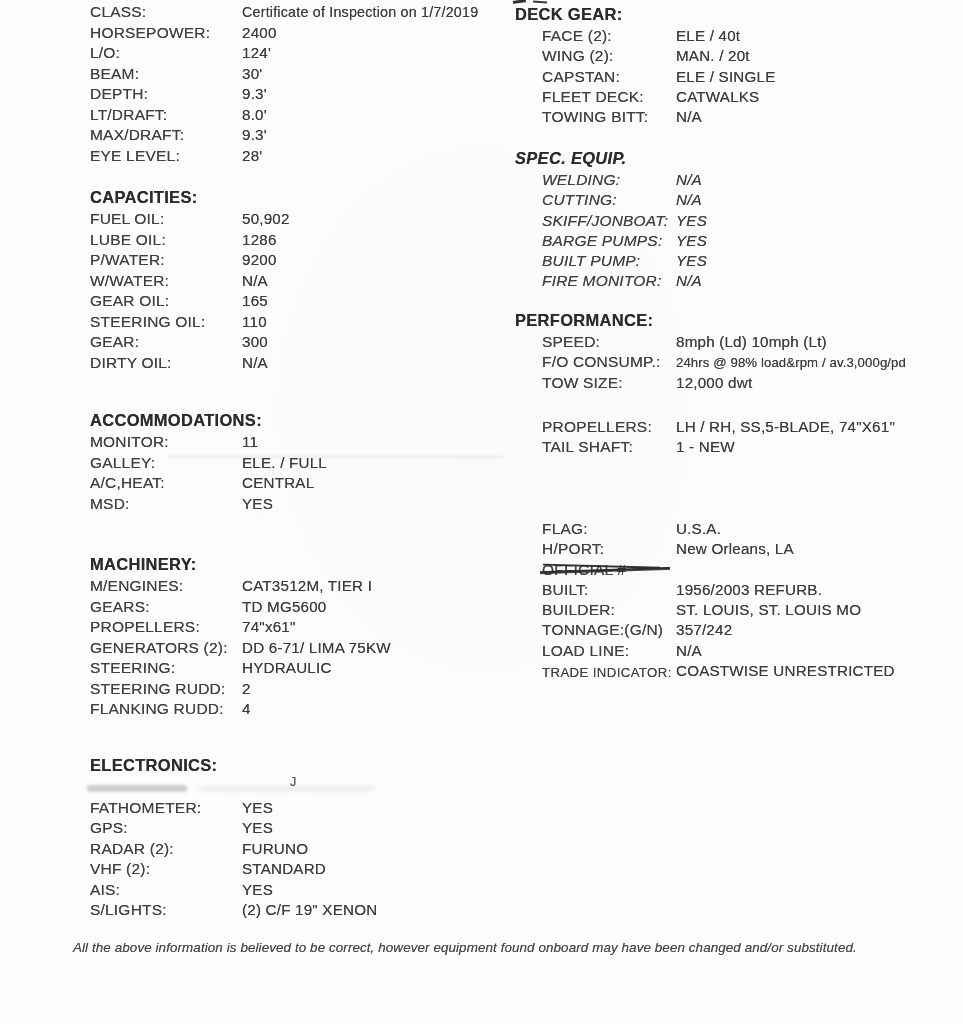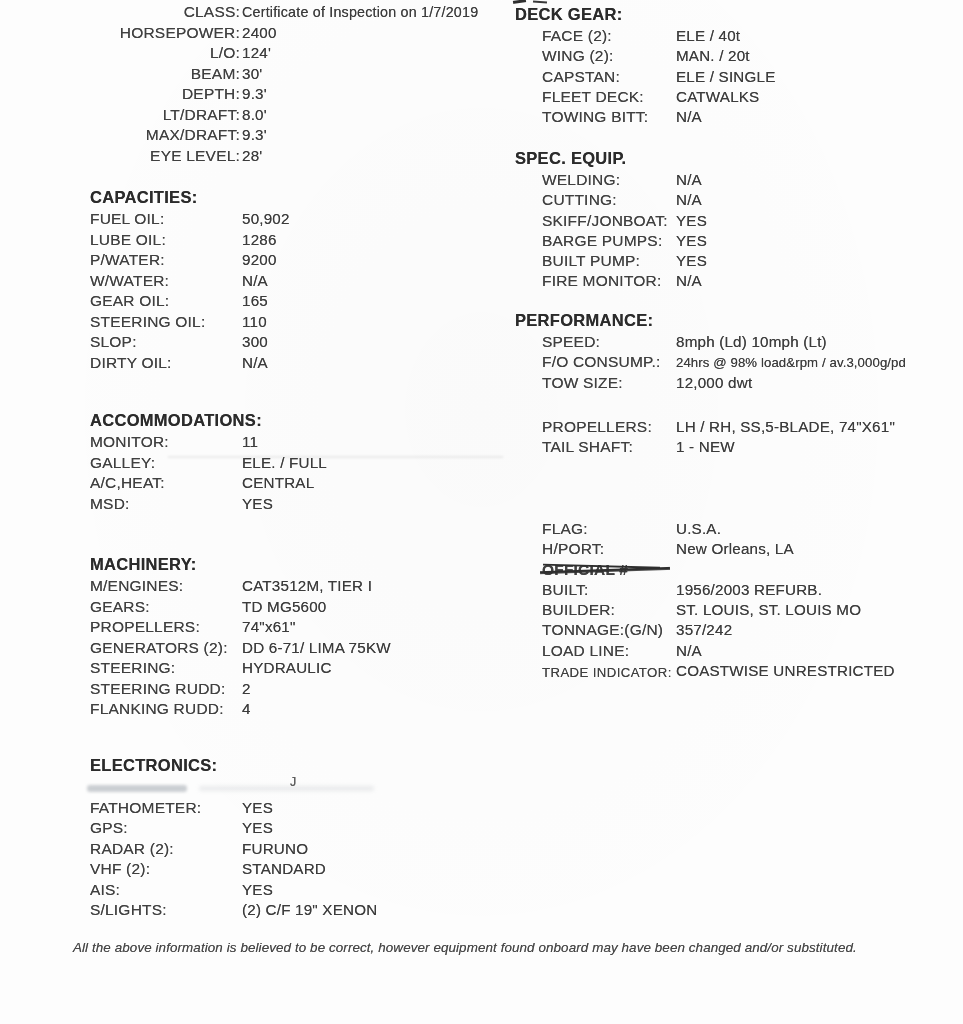--- a/index.html
+++ b/index.html
@@ -43,21 +43,21 @@
   .col-left  .row .lbl { min-width: 150px; }
   .col-right .row .lbl { min-width: 132px; }
   .row .val { font-size: 15.2px; letter-spacing: 0.2px; color: #3c3c3c; padding-left: 2px; }
   .row .val.val-md { font-size: 14.3px; }
   .row .val.val-sm { font-size: 13.2px; letter-spacing: 0.1px; }
   .row .lbl.lbl-sm { font-size: 13.2px; letter-spacing: 0.4px; align-self: center; }
 
   
   .scribble {
     position: relative; display: inline-block;
-    font-weight: 700; font-size: 15px; letter-spacing: -1px;
+    font-weight: 400; font-size: 15px; letter-spacing: -1px;
     color: #2e2e2e; filter: blur(0.7px); transform: scaleY(0.95);
   }
   .scribble::before {
     content: ""; position: absolute; left: -2px; right: 4px; top: 46%;
     height: 3px; background: #2e2e2e; transform: rotate(-2deg); filter: blur(0.4px);
   }
   .scribble::after {
     content: ""; position: absolute; left: 1px; right: 14px; top: 24%;
     height: 2px; background: #2e2e2e; transform: rotate(1.6deg);
   }
@@ -108,21 +108,21 @@
     color: #474747; letter-spacing: 0.1px;
     text-shadow: 0 0 0.5px rgba(80,80,80,0.75);
     white-space: nowrap;
   }
 </style>
 </head>
 <body>
 
 <div class="page">
   <div class="col col-left" id="col-left" style="left: 90px;">
-      <div class="section no-title" style="top: 3px; text-align: right;">
+      <div class="section no-title" style="top: 3px;">
         <div class="rows">
           <div class="row">
             <span class="lbl">CLASS:</span>
             <span class="val val-md">Certificate of Inspection on 1/7/2019</span>
           </div>
           <div class="row">
             <span class="lbl">HORSEPOWER:</span>
             <span class="val">2400</span>
           </div>
           <div class="row">
@@ -172,21 +172,21 @@
           </div>
           <div class="row">
             <span class="lbl">GEAR OIL:</span>
             <span class="val">165</span>
           </div>
           <div class="row">
             <span class="lbl">STEERING OIL:</span>
             <span class="val">110</span>
           </div>
           <div class="row">
-            <span class="lbl">SLOP:</span>
+            <span class="lbl">GEAR:</span>
             <span class="val">300</span>
           </div>
           <div class="row">
             <span class="lbl">DIRTY OIL:</span>
             <span class="val">N/A</span>
           </div>
         </div>
       </div>
       <div class="section" style="top: 412px;">
         <h2>ACCOMMODATIONS:</h2>
@@ -295,21 +295,21 @@
           <div class="row">
             <span class="lbl">FLEET DECK:</span>
             <span class="val">CATWALKS</span>
           </div>
           <div class="row">
             <span class="lbl">TOWING BITT:</span>
             <span class="val">N/A</span>
           </div>
         </div>
       </div>
-      <div class="section" style="top: 150px;">
+      <div class="section" style="top: 150px; font-style: italic;">
         <h2>SPEC. EQUIP.</h2>
         <div class="rows">
           <div class="row">
             <span class="lbl">WELDING:</span>
             <span class="val">N/A</span>
           </div>
           <div class="row">
             <span class="lbl">CUTTING:</span>
             <span class="val">N/A</span>
           </div>

